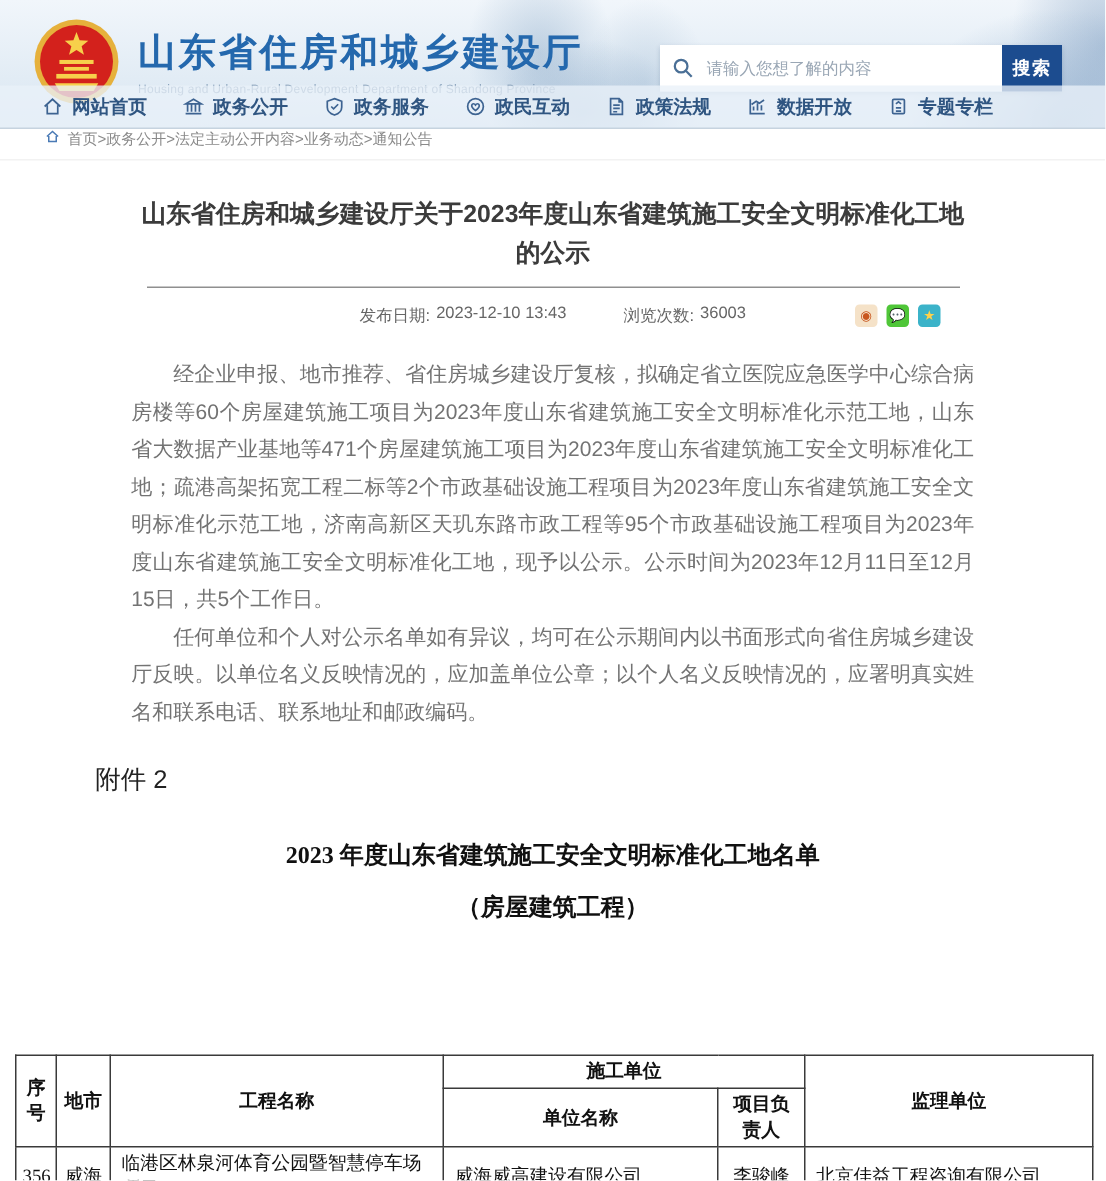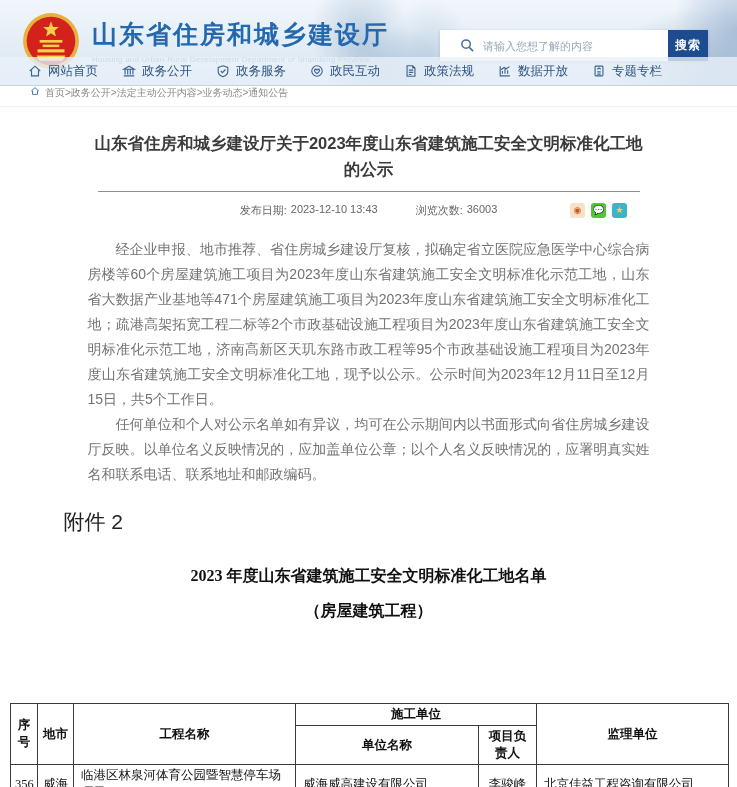--- a/index.html
+++ b/index.html
@@ -22,36 +22,36 @@
       linear-gradient(180deg,#f1f6fb 0%, #e2ecf5 60%, #d9e6f2 100%);
   }
   .brand { position:absolute; left:22px; top:12px; display:flex; align-items:center; cursor:pointer; }
   .emblem { width:58px; height:58px; flex:0 0 auto; }
   .brand-text { margin-left:12px; }
   .site-title { font-size:25px; font-weight:bold; color:#2468ad; letter-spacing:2px; }
   .site-sub { font-size:8px; color:#6b89a8; margin-top:4px; letter-spacing:.2px; }
 
   .search { position:absolute; left:440px; top:30px; width:268px; height:31px; display:flex;
             box-shadow:0 1px 3px rgba(60,90,130,.25); }
-  .search-box { flex:1; background:#fff; display:flex; align-items:center; padding:0 20px; }
+  .search-box { flex:1; background:#fff; display:flex; align-items:center; padding:0 8px; }
   .search-glyph { width:15px; height:15px; margin-right:8px; }
   .search-input { border:none; outline:none; flex:1; font-size:11px; color:#333; background:transparent; }
   .search-input::placeholder { color:#9aa7b5; }
   .search-btn { width:40px; background:#1c4c8f; color:#fff; font-size:12px; font-weight:bold;
                 border:none; cursor:pointer; letter-spacing:1px; }
 
   
   .nav {
     position:absolute; left:0; right:0; bottom:0; height:29px;
     background:rgba(233,241,248,.78);
     border-bottom:1px solid #c6d3df;
     display:flex; align-items:center; padding-left:28px; gap:24px;
   }
   .nav-item { display:flex; align-items:center; gap:6px; color:#2f5581; font-size:12.5px;
-              font-weight:normal; cursor:pointer; white-space:nowrap;text-align:right; }
+              font-weight:bold; cursor:pointer; white-space:nowrap;text-align:right; }
   .nav-item svg { width:14px; height:14px; stroke:#3d6391; }
 
   
   .crumbbar { height:21px; background:#fff; display:flex; padding-left:30px;
               border-bottom:1px solid #f2f2f2; }
   .crumbbar svg { width:10px; height:10px; margin-right:5px; }
   .crumb { font-size:10px; color:#8a8a8a; cursor:pointer; }
 
   
   .article { position:relative; padding-top:24px; }
@@ -65,21 +65,21 @@
   .share span { width:15px; height:15px; border-radius:3px; display:flex; align-items:center;
                 justify-content:center; font-size:9px; cursor:pointer; line-height:1; }
   .ic-weibo { background:#f5e2c8; color:#c9571f; }
   .ic-wechat { background:#4fc638; color:#fff; }
   .ic-qzone { background:#3bb3c9; color:#ffd24a; }
 
   .body-text { width:562px; margin:16px auto 10px; font-size:14px; color:#737373;
                line-height:25px; text-align:justify; }
   .body-text p { text-indent:2em; }
 
-  .attach-label { width:610px; margin:21px auto 0; font-size:21px; color:#222; }
+  .attach-label { width:610px; margin:21px auto 0; font-size:17px; color:#222; }
   .attach-title { margin-top:22px; text-align:center;
                   font-family:"Liberation Serif","DejaVu Serif",serif;
                   font-weight:bold; color:#101010; font-size:16px; line-height:35px; }
 
   
   .tablewrap { position:absolute; left:10px; top:703px; width:719px; }
   table { border-collapse:collapse; width:100%; table-layout:fixed;
           font-family:"Liberation Serif","DejaVu Serif",serif; }
   th, td { border:1px solid #3a3a3a; font-size:12.5px; color:#111; padding:2px 4px; }
   th { font-weight:bold; text-align:center; }

